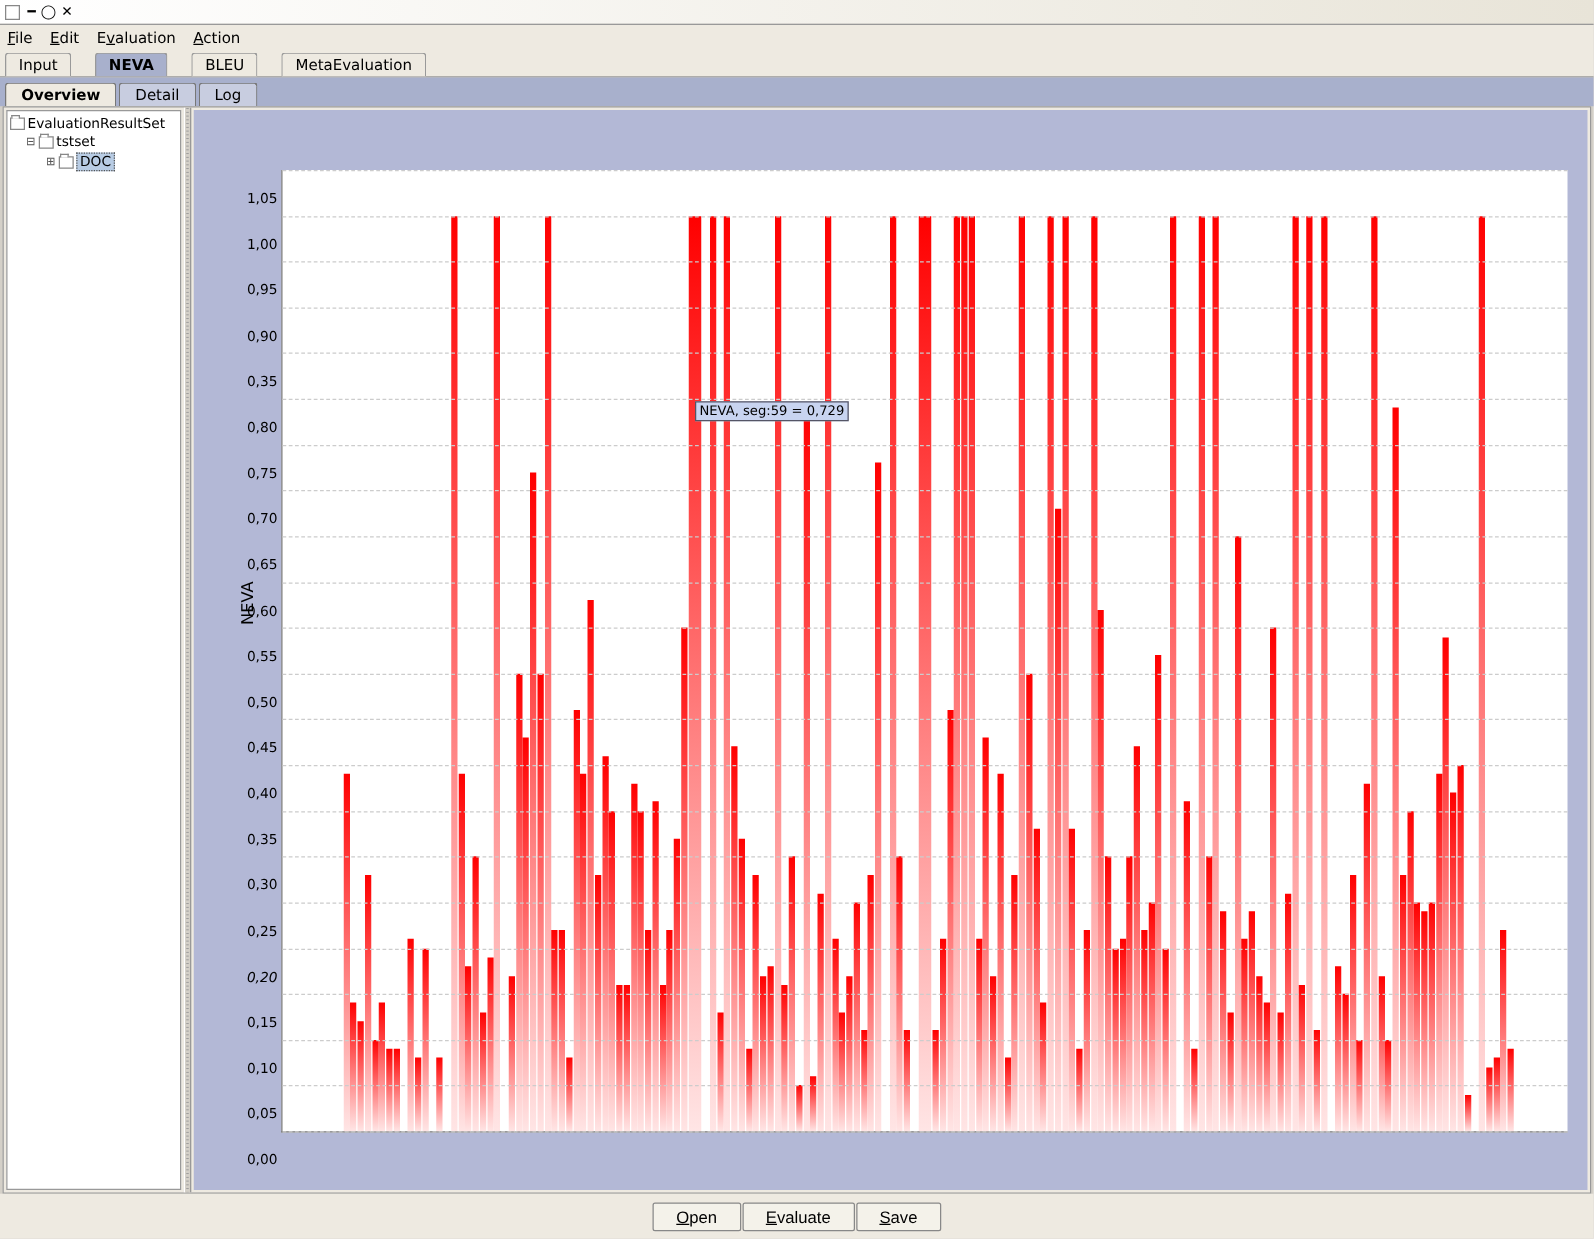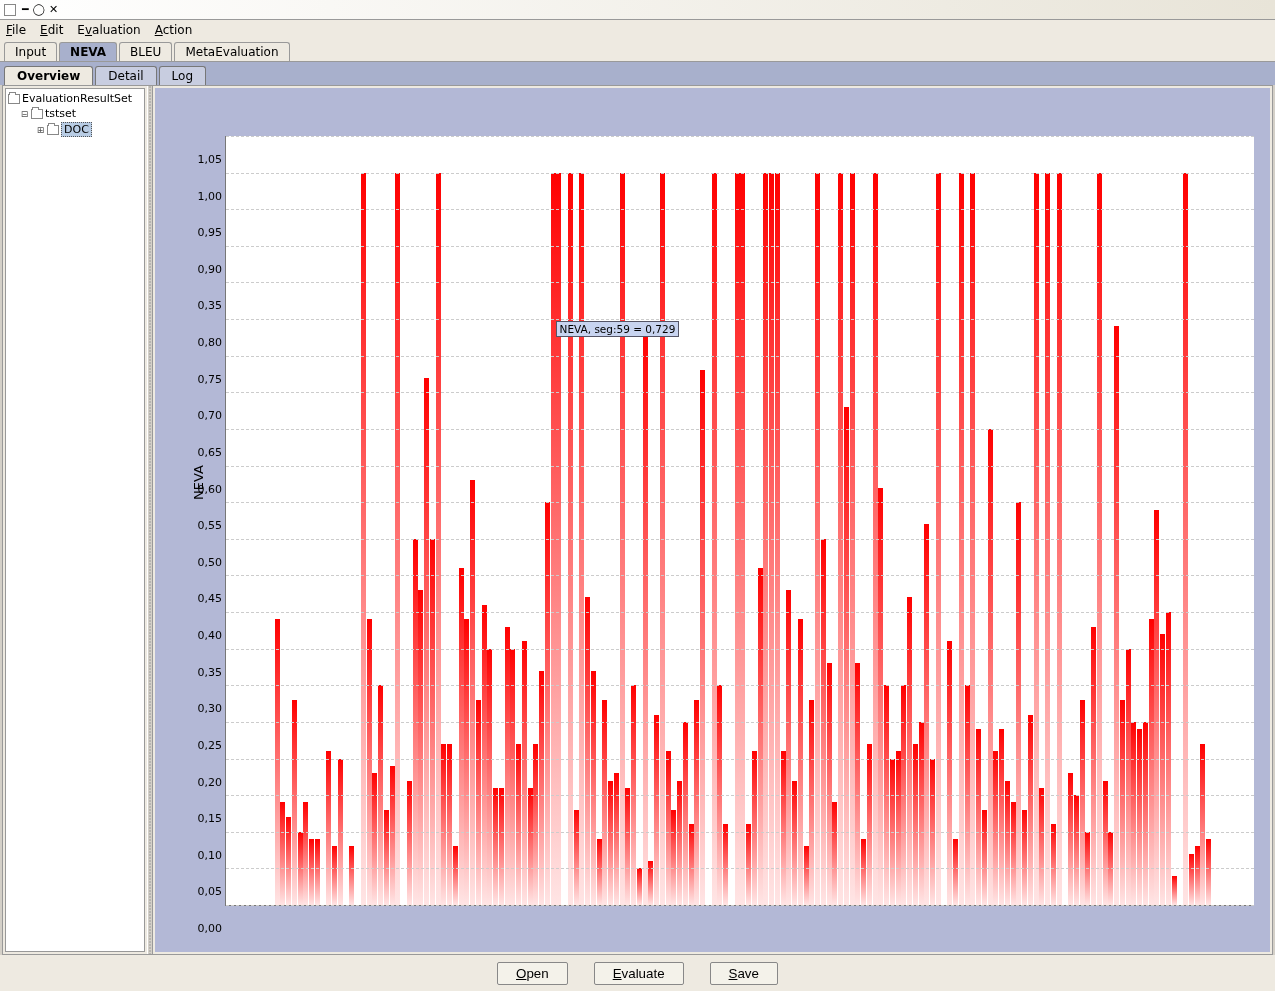--- a/index.html
+++ b/index.html
@@ -5,21 +5,21 @@
   * { box-sizing: border-box; margin: 0; padding: 0; }
   body { font-family: "Lucida Sans", "DejaVu Sans", sans-serif; font-size: 12px; background: #d4d0c8; width: 1275px; height: 991px; overflow: hidden; display: flex; flex-direction: column; }
   .titlebar { background: linear-gradient(to right, #fff, #e8e4d8); height: 20px; display: flex; align-items: center; padding: 0 4px; border-bottom: 1px solid #999; }
   .tb-icon { width: 12px; height: 12px; border: 1px solid #888; margin-right: 6px; background: #fff; }
   .tb-title { font-weight: bold; flex: 1; }
   .tb-controls { display: flex; gap: 4px; }
   .tb-controls span { font-size: 11px; cursor: pointer; }
   .menubar { background: #eeeae1; height: 20px; display: flex; align-items: center; padding: 0 6px; gap: 14px; }
   .menubar span { cursor: pointer; }
   .menubar .ul { text-decoration: underline; }
-  .tabrow { background: #eeeae1; padding: 2px 4px 0; display: flex; gap: 0; border-bottom: 1px solid #999; }
+  .tabrow { background: #eeeae1; padding: 2px 4px 0; display: flex; gap: 17px; border-bottom: 1px solid #999; }
   .tab { padding: 2px 10px; border: 1px solid #999; border-bottom: none; background: #eeeae1; margin-right: 2px; cursor: pointer; border-radius: 3px 3px 0 0; }
   .tab.active { background: #a8b0cc; font-weight: bold; }
   .subtabrow { background: #a8b0cc; padding: 4px 4px 0; display: flex; }
   .subtab { padding: 2px 12px; border: 1px solid #777; border-bottom: none; background: #c8cde0; margin-right: 2px; cursor: pointer; border-radius: 3px 3px 0 0; }
   .subtab.active { background: #eeeae1; font-weight: bold; }
   .content { flex: 1; display: flex; background: #eeeae1; border: 1px solid #999; margin: 0 2px; overflow: hidden; }
   .tree { width: 140px; background: #fff; border: 1px solid #999; margin: 2px; padding: 2px; font-size: 11px; overflow: hidden; }
   .tree-node { display: flex; align-items: center; gap: 2px; padding: 1px 0; }
   .tree-indent1 { padding-left: 12px; }
   .tree-indent2 { padding-left: 28px; }
@@ -32,21 +32,21 @@
   .chart-title { position:absolute; top: 14px; left:0; right:0; text-align:center; font-size: 24px; font-weight: bold; color: #222; }
   .plot { position:absolute; left: 70px; top: 48px; right: 16px; height: 770px; background: #fff; border-left: 1px solid #777; border-bottom: 1px solid #777; }
   .grid-line { position:absolute; left:0; right:0; border-top: 1px dashed #ccc; height:0; }
   .ytick { position:absolute; left:-38px; width:34px; text-align:right; font-size:11px; transform: translateY(-50%); margin-top: 23px; }
   .ylabel { position:absolute; left: 36px; top: 50%; transform: rotate(-90deg) translateX(20px); transform-origin: left top; font-size: 13px; }
   .xlabel { position:absolute; bottom: 16px; left:0; right:0; text-align:center; font-size: 14px; }
   .bars { position:absolute; inset:0; display:flex; align-items:flex-end; padding: 0 8px; gap: 0; }
   .bar { flex:1; margin: 0 0.3px; background: linear-gradient(to top, #ffe5e5, red); }
   .bar.empty { background: transparent; }
   .tooltip { position:absolute; background: #c8d4f0; border: 1px solid #556; padding: 1px 3px; font-size: 10.5px; white-space: nowrap; }
-  .buttonbar { height: 36px; background: #eeeae1; display:flex; justify-content:center; align-items:center; gap: 26px; }
+  .buttonbar { height: 36px; background: #eeeae1; display:flex; justify-content:center; align-items:center; gap: 1px; }
   .btn { padding: 3px 18px; background: #f4f2ea; border: 1px solid #888; border-radius: 2px; cursor: pointer; }
   .btn .ul { text-decoration: underline; }
 </style>
 </head>
 <body>
 
 <div class="titlebar">
   <span class="tb-icon"></span>
   <div class="tb-controls">
     <span>━</span>
@@ -277,21 +277,21 @@
       <div class="tooltip" id="tooltip" style="left: calc(33.8068% - 18px); top: 24.0714%;">NEVA, seg:59 = 0,729</div>
     <div class="grid-line" style="top: 100%;"></div>
         <div class="ytick" style="top: 100%;">0,00</div>
         <div class="grid-line" style="top: 95.2381%;"></div>
         <div class="ytick" style="top: 95.2381%;">0,05</div>
         <div class="grid-line" style="top: 90.4762%;"></div>
         <div class="ytick" style="top: 90.4762%;">0,10</div>
         <div class="grid-line" style="top: 85.7143%;"></div>
         <div class="ytick" style="top: 85.7143%;">0,15</div>
         <div class="grid-line" style="top: 80.9524%;"></div>
-        <div class="ytick" style="top: 80.9524%;">0,20</div>
+        <div class="ytick" style="top: 80.9524%; font-style: italic;">0,20</div>
         <div class="grid-line" style="top: 76.1905%;"></div>
         <div class="ytick" style="top: 76.1905%;">0,25</div>
         <div class="grid-line" style="top: 71.4286%;"></div>
         <div class="ytick" style="top: 71.4286%;">0,30</div>
         <div class="grid-line" style="top: 66.6667%;"></div>
         <div class="ytick" style="top: 66.6667%;">0,35</div>
         <div class="grid-line" style="top: 61.9048%;"></div>
         <div class="ytick" style="top: 61.9048%;">0,40</div>
         <div class="grid-line" style="top: 57.1429%;"></div>
         <div class="ytick" style="top: 57.1429%;">0,45</div>

